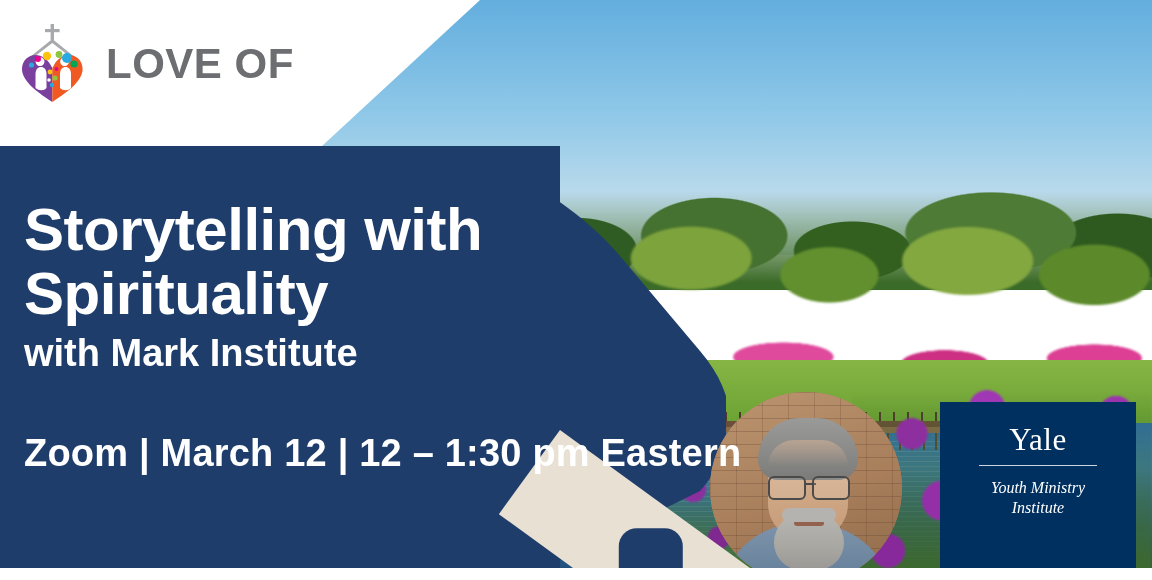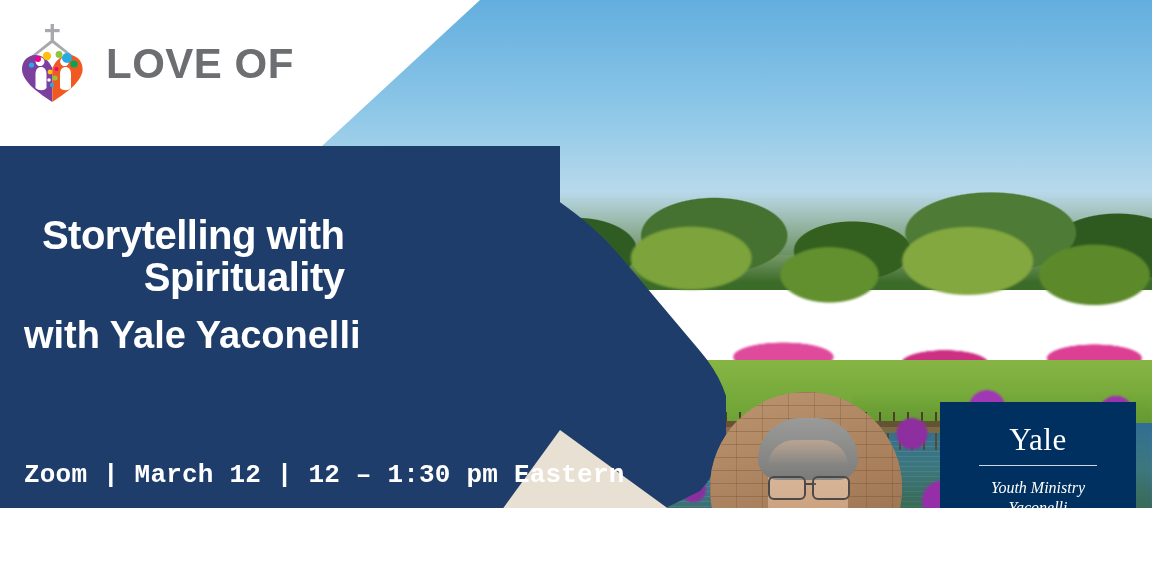--- a/index.html
+++ b/index.html
@@ -2,21 +2,21 @@
 <html><head>
 <meta charset="utf-8">
 <title>Storytelling with Spirituality</title>
 <style>
   html,body{margin:0;padding:0;background:#fff;}
   body{font-family:"Liberation Sans",sans-serif;}
 
   #poster{
     position:relative;
     width:1152px;
-    height:508px;
+    height:568px;
     overflow:hidden;
     background:#ffffff;
   }
 
   
   .photo{
     position:absolute;
     left:0; top:0; width:1152px; height:580px;
     overflow:hidden;
   }
@@ -166,41 +166,40 @@
     border-radius:18px;
     transform:rotate(-36deg);
   }
 
   
   .title-block{ position:absolute; left:24px; top:198px; z-index:10; }
   .title{
     color:#ffffff;
     font-family:"Liberation Sans",sans-serif;
     font-weight:bold;
-    font-size:40px;
+    font-size:60px;
     line-height:1.06;
     letter-spacing:-0.5px;
-    margin:16px;
+    margin:0;
     white-space:pre-line;
-    text-align:right;
   }
   .subtitle{
     color:#ffffff;
     font-family:"Liberation Sans",sans-serif;
     font-weight:bold;
     font-size:38px;
     line-height:1.1;
     margin:8px 0 0 0;
   }
   .details{
-    position:absolute; left:24px; top:460px; z-index:10;
+    position:absolute; left:24px; top:432px; z-index:10;
     color:#ffffff;
-    font-family:Liberation Mono, monospace;
+    font-family:Liberation Sans, sans-serif;
     font-weight:bold;
-    font-size:26px;
+    font-size:38px;
     letter-spacing:0.2px;
   }
 
   
   .portrait{
     position:absolute; left:710px; top:392px;
     width:192px; height:192px;
     border-radius:50%;
     overflow:hidden;
     z-index:8;
@@ -350,21 +349,21 @@
       </svg>
       <div class="logo-text">
         <span class="l1">LOVE OF</span>
       </div>
     </div>
   </div>
 
   <div class="title-block">
     <h1 class="title">Storytelling with
 Spirituality</h1>
-    <p class="subtitle">with Yale Yaconelli</p>
+    <p class="subtitle">with Mark Institute</p>
   </div>
   <div class="details">Zoom | March 12 | 12 – 1:30 pm Eastern</div>
 
   <div class="portrait">
     <div class="p-brick"></div>
     <div class="p-shoulders"></div>
     <div class="p-neck"></div>
     <div class="p-face"></div>
     <div class="p-hair"></div>
     <div class="p-beard"></div>
@@ -375,17 +374,17 @@
       <span class="p-bridge"></span>
       <span class="p-lens right"></span>
     </div>
   </div>
 
   <div class="yale-badge">
     <div class="yale-word">Yale</div>
     <div class="yale-rule"></div>
     <div class="yale-unit">
       <span>Youth Ministry</span><br>
-      <span>Yaconelli</span>
+      <span>Institute</span>
     </div>
   </div>
 
 </div>
 
 </body></html>

